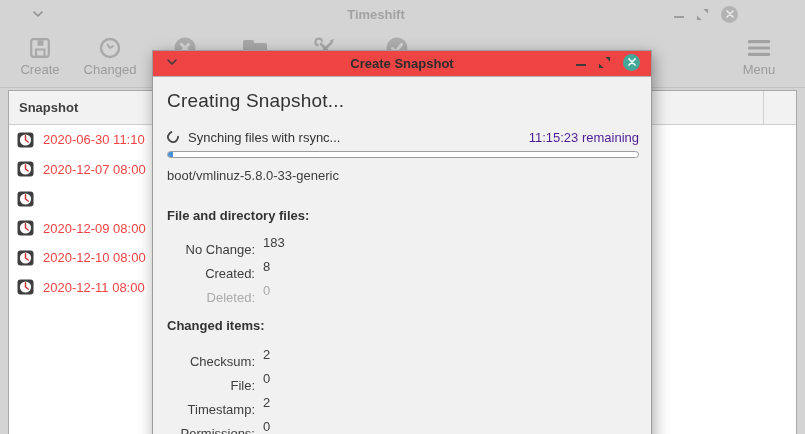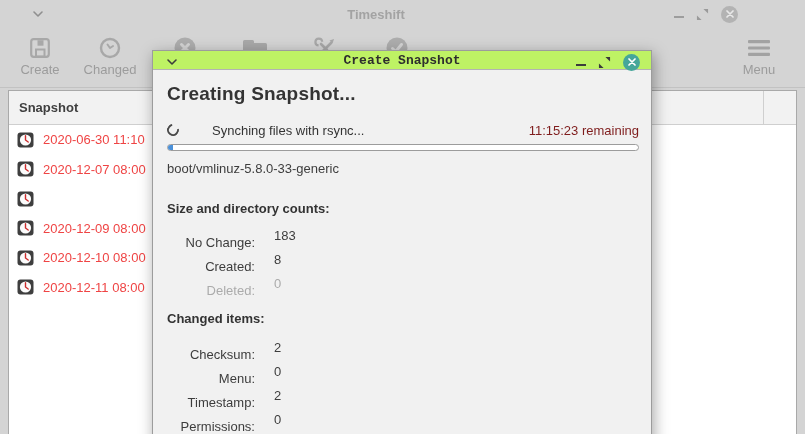--- a/index.html
+++ b/index.html
@@ -56,61 +56,61 @@
   }
   .snap-row .snap-icon { width:17px; height:16px; margin-right:9px; flex:none; }
   .snap-row .snap-date { font-size:13px; color:#ef4444; white-space:nowrap; }
   
   .dialog {
     position:absolute; left:152px; top:50px; width:500px; height:420px;
     background:#f1f1f1; border:1px solid #9c9c9c;
     box-shadow:2px 4px 14px rgba(0,0,0,0.35);
   }
   .dlg-titlebar {
-    height:19px; background:#bef264; border-bottom:1px solid #b3b3b3;
-    position:relative; display:flex; align-items:center;font-family:Liberation Mono, monospace;
+    height:26px; background:#ef4444; border-bottom:1px solid #b3b3b3;
+    position:relative; display:flex; align-items:center;
   }
   .dlg-title {
     position:absolute; left:0; right:0; text-align:center;
     font-size:13px; font-weight:bold; color:#2d2d2d;
   }
   .dlg-chevron { position:absolute; left:13px; top:6px; }
   .dlg-controls { position:absolute; right:11px; top:0; height:22px; display:flex; align-items:center; gap:12px; }
   .dlg-min { width:10px; height:2px; background:#3c3c3c; transform:translateY(3px); }
   .dlg-max { width:13px; height:13px; }
   .dlg-close {
     width:17px; height:17px; border-radius:50%;
     display:flex; align-items:center; justify-content:center;
   }
   .dlg-content { padding:13px 12px 0 14px; }
-  .dlg-heading { font-size:19px; font-weight:bold; color:#333333; line-height:22px; letter-spacing:0.2px; }
+  .dlg-heading { font-size:19px; font-weight:normal; color:#333333; line-height:22px; letter-spacing:0.2px; }
   .status-row {
     margin-top:17px; display:flex; align-items:center; height:16px;
   }
   .spinner {
     width:12px; height:12px; border-radius:50%;
     border:2px solid #4a4a4a; border-top-color:transparent;
     transform:rotate(35deg); flex:none; margin-right:9px;
   }
-  .status-label { font-size:13px; color:#343434; flex:1;margin-left:24px; }
-  .status-remaining { font-size:13px; color:#7f1d1d; }
+  .status-label { font-size:13px; color:#343434; flex:1; }
+  .status-remaining { font-size:13px; color:#4c1d95; }
   .progress-track {
     margin-top:6px; height:7px; background:#ffffff;
     border:1px solid #9c9c9c; border-radius:4px; overflow:hidden;
   }
   .progress-fill { height:100%; background:#4a90d9; width:0; }
   .current-file { margin-top:10px; font-size:13px; color:#3d3d3d; line-height:16px; }
   .section-heading { font-size:13px; font-weight:bold; color:#333333; line-height:16px; }
   .counts-heading { margin-top:24px; }
   .stat-list { margin-top:6px; }
   .changed-heading { margin-top:16px; }
   .stat-list-2 { margin-top:8px; }
   .stat-row { display:flex; align-items:center; height:24px; font-size:13px; color:#3d3d3d; }
   .stat-label { width:88px; text-align:right; flex:none;margin-top:15px; }
-  .stat-value { margin-left:19px; }
+  .stat-value { margin-left:8px; }
   .stat-row.muted .stat-label, .stat-row.muted .stat-value { color:#ababab; }
   .x-svg { display:block; }
 </style>
 </head>
 <body>
 
 <div>
 
   <div class="titlebar">
     <span class="chevron" style="left:32px; top:9px;">
@@ -301,21 +301,21 @@
       <span class="status-label">Synching files with rsync...</span>
       <span class="status-remaining">11:15:23 remaining</span>
     </div>
 
     <div class="progress-track">
       <div class="progress-fill" style="width: 1%; background: rgb(74, 144, 217);"></div>
     </div>
 
     <div class="current-file">boot/vmlinuz-5.8.0-33-generic</div>
 
-    <div class="section-heading counts-heading">Size and directory counts:</div>
+    <div class="section-heading counts-heading">File and directory files:</div>
     <div class="stat-list">
       <div class="stat-row">
         <span class="stat-label">No Change:</span>
         <span class="stat-value">183</span>
       </div>
       <div class="stat-row">
         <span class="stat-label">Created:</span>
         <span class="stat-value">8</span>
       </div>
       <div class="stat-row muted">
@@ -324,21 +324,21 @@
       </div>
     </div>
 
     <div class="section-heading changed-heading">Changed items:</div>
     <div class="stat-list-2">
       <div class="stat-row">
         <span class="stat-label">Checksum:</span>
         <span class="stat-value">2</span>
       </div>
       <div class="stat-row">
-        <span class="stat-label">Menu:</span>
+        <span class="stat-label">File:</span>
         <span class="stat-value">0</span>
       </div>
       <div class="stat-row">
         <span class="stat-label">Timestamp:</span>
         <span class="stat-value">2</span>
       </div>
       <div class="stat-row">
         <span class="stat-label">Permissions:</span>
         <span class="stat-value">0</span>
       </div>

